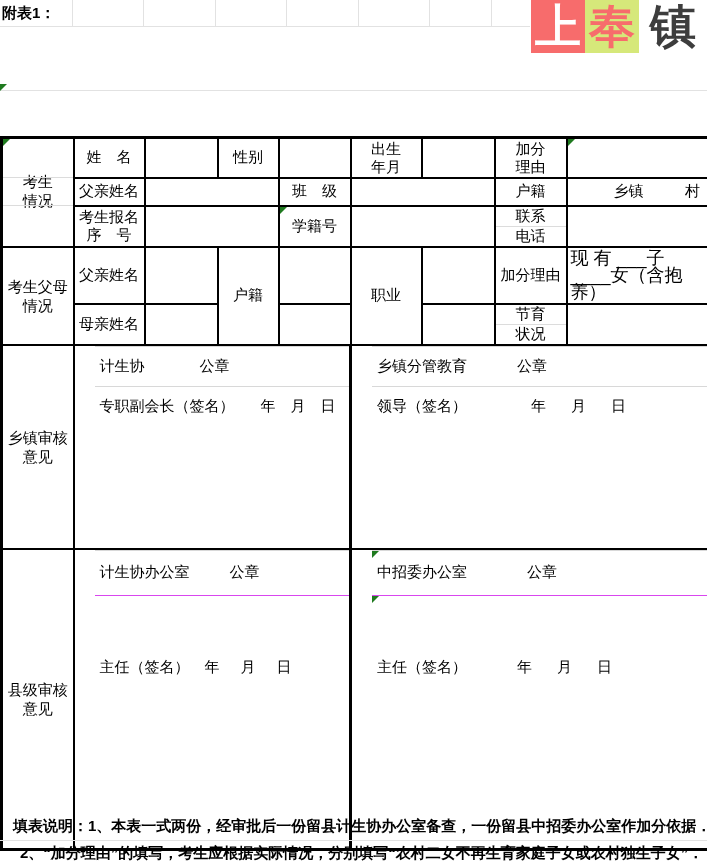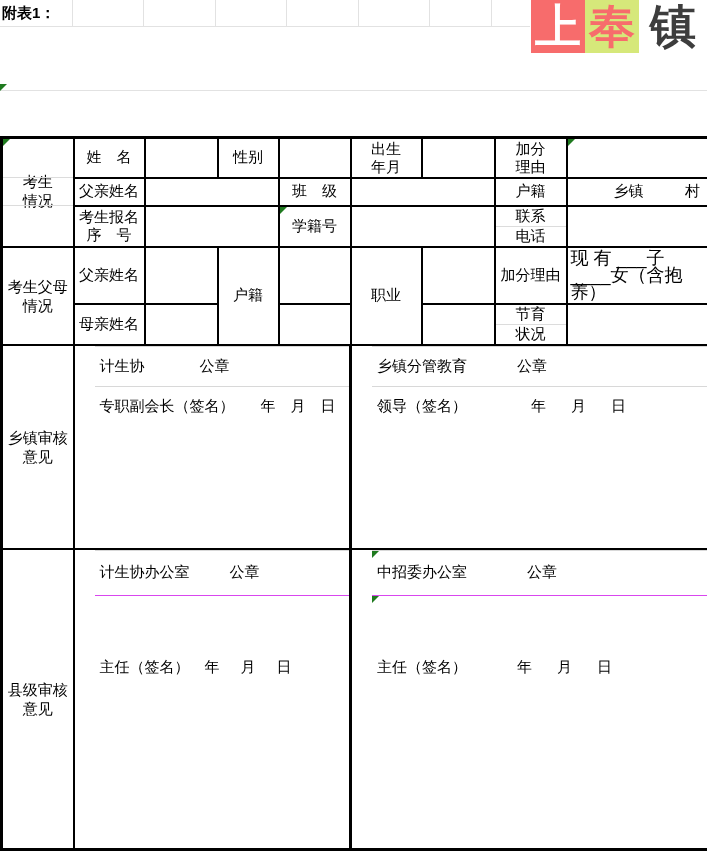--- a/index.html
+++ b/index.html
@@ -270,14 +270,18 @@
             <span>主任（签名）</span>
             <span class="date4r">年　月　日</span>
           </div>
         </div>
       </td>
     </tr>
 
     </tbody>
   </table>
 
+  <div class="notes">
+    <div class="note1">填表说明：1、本表一式两份，经审批后一份留县计生协办公室备查，一份留县中招委办公室作加分依据．</div>
+    <div class="note2">2、“加分理由”的填写，考生应根据实际情况，分别填写“农村二女不再生育家庭子女或农村独生子女”．</div>
+  </div>
 
 </div>
 
 </body></html>

